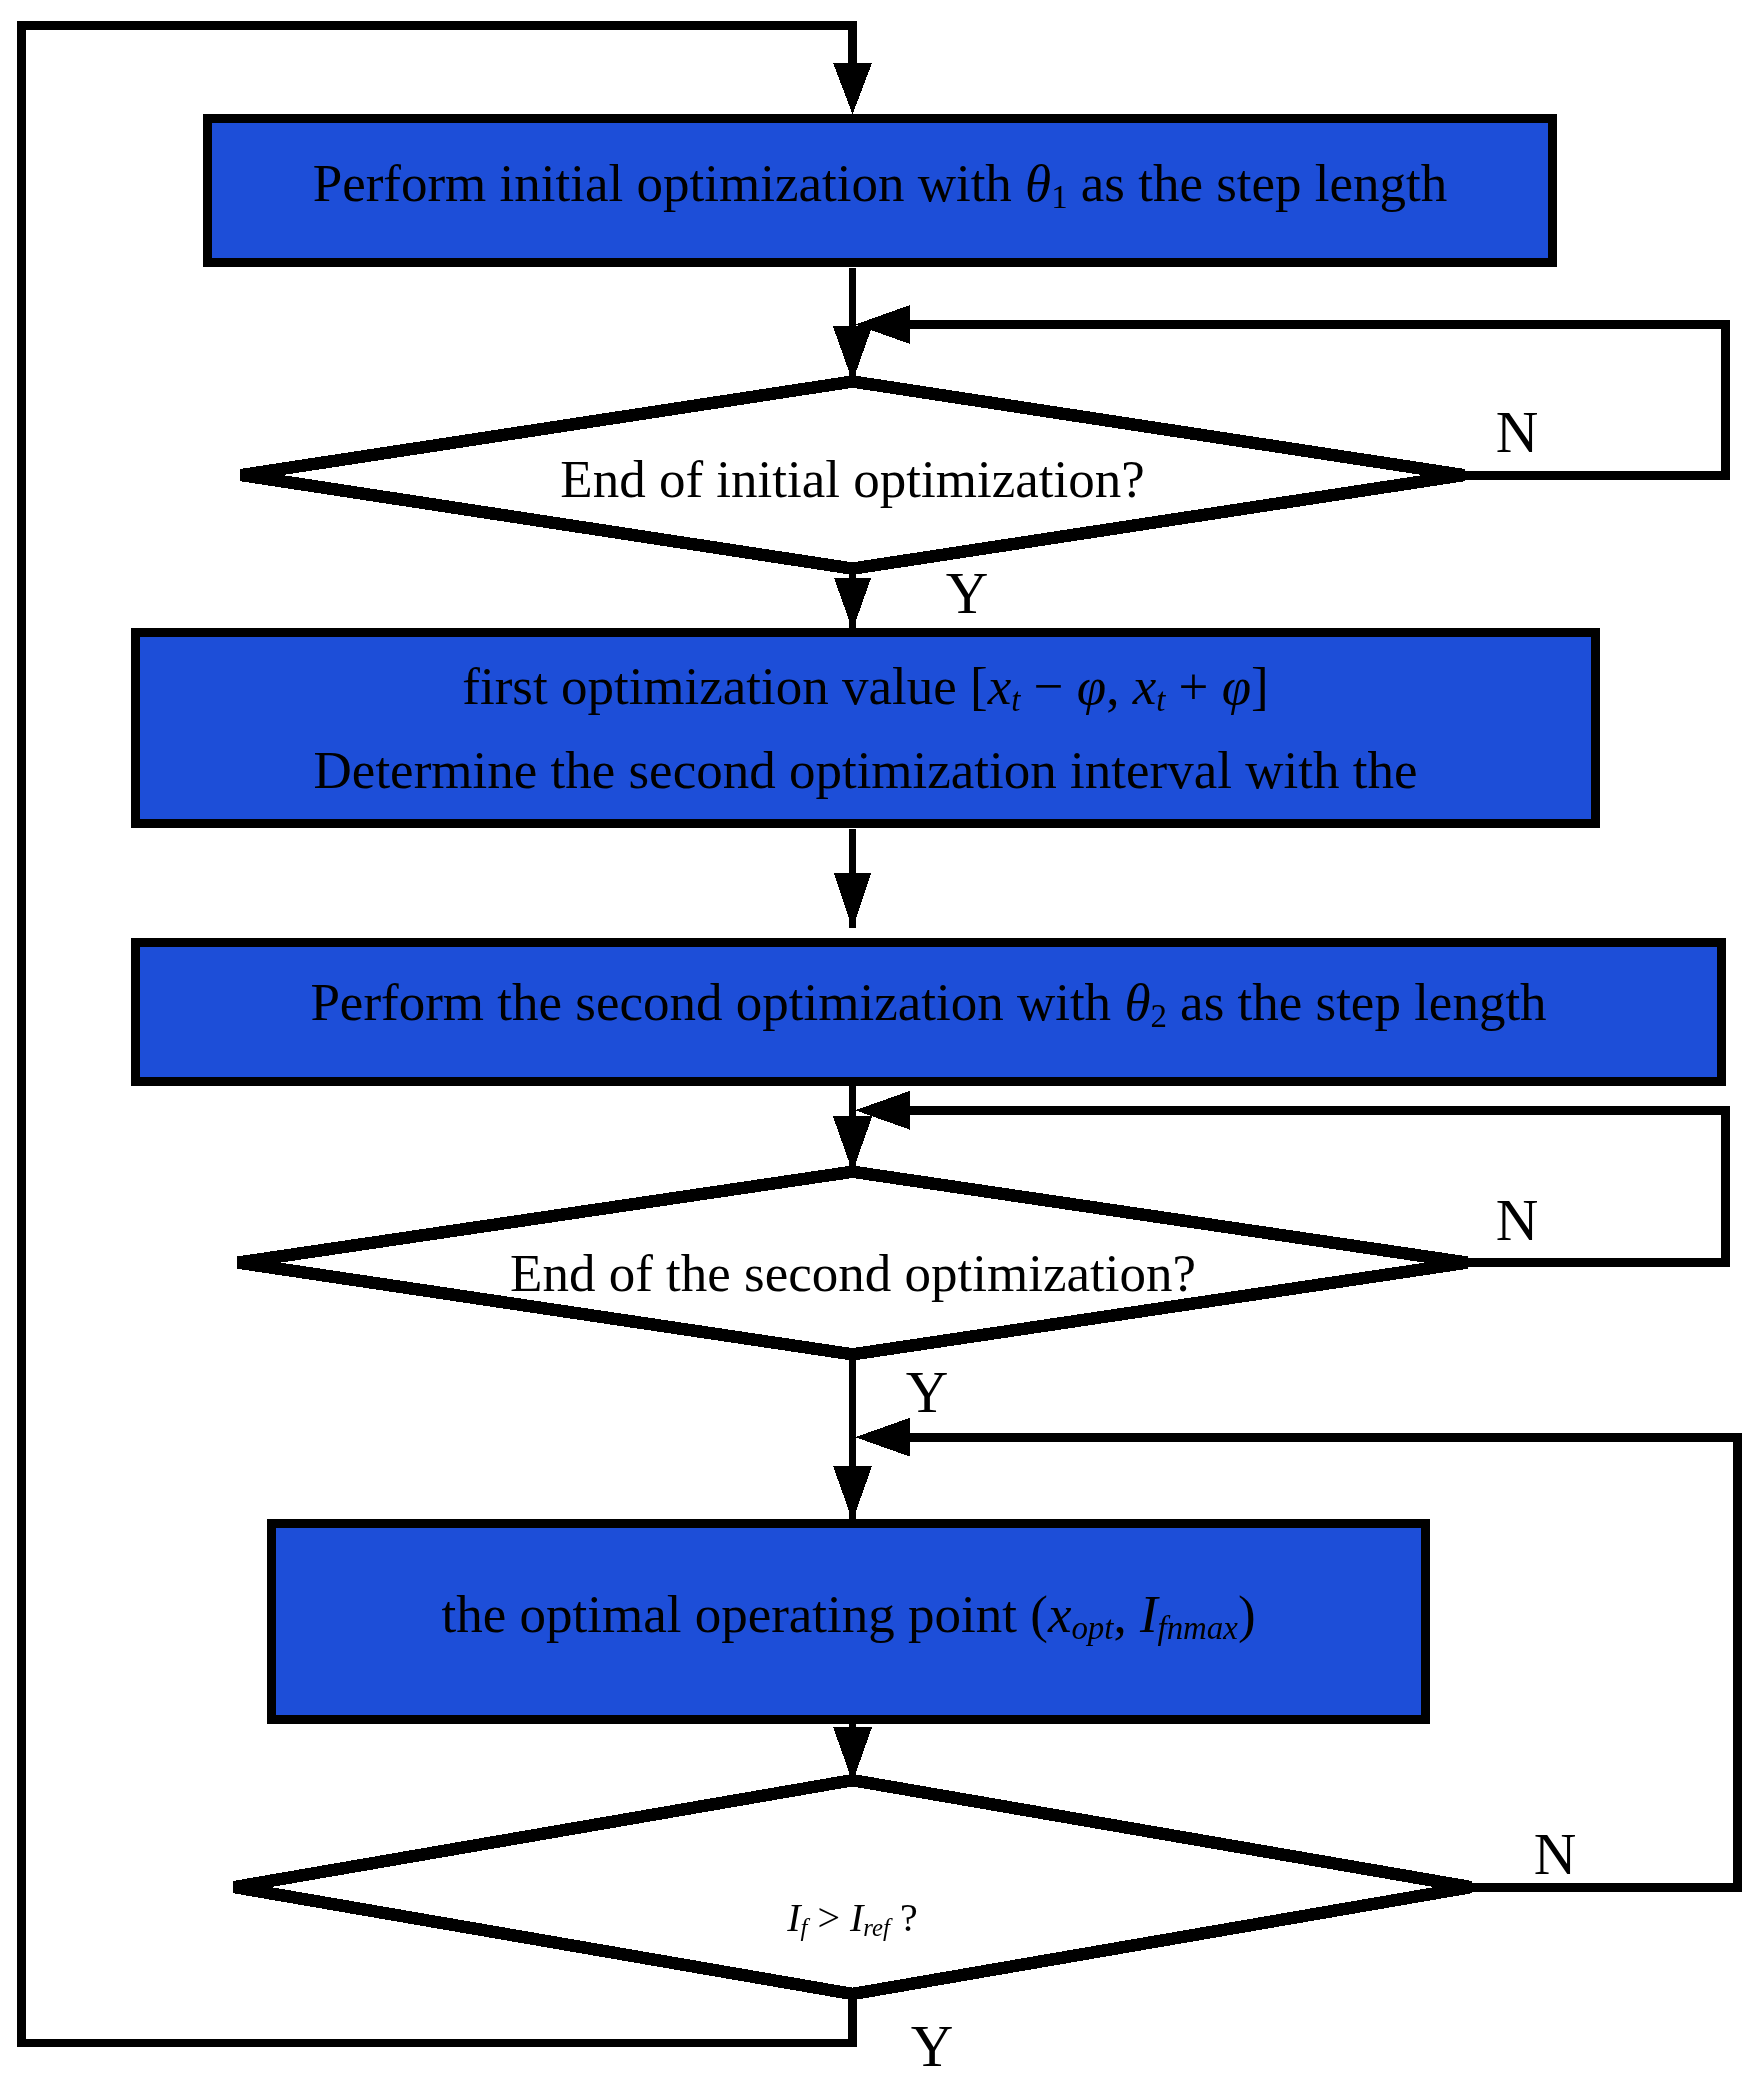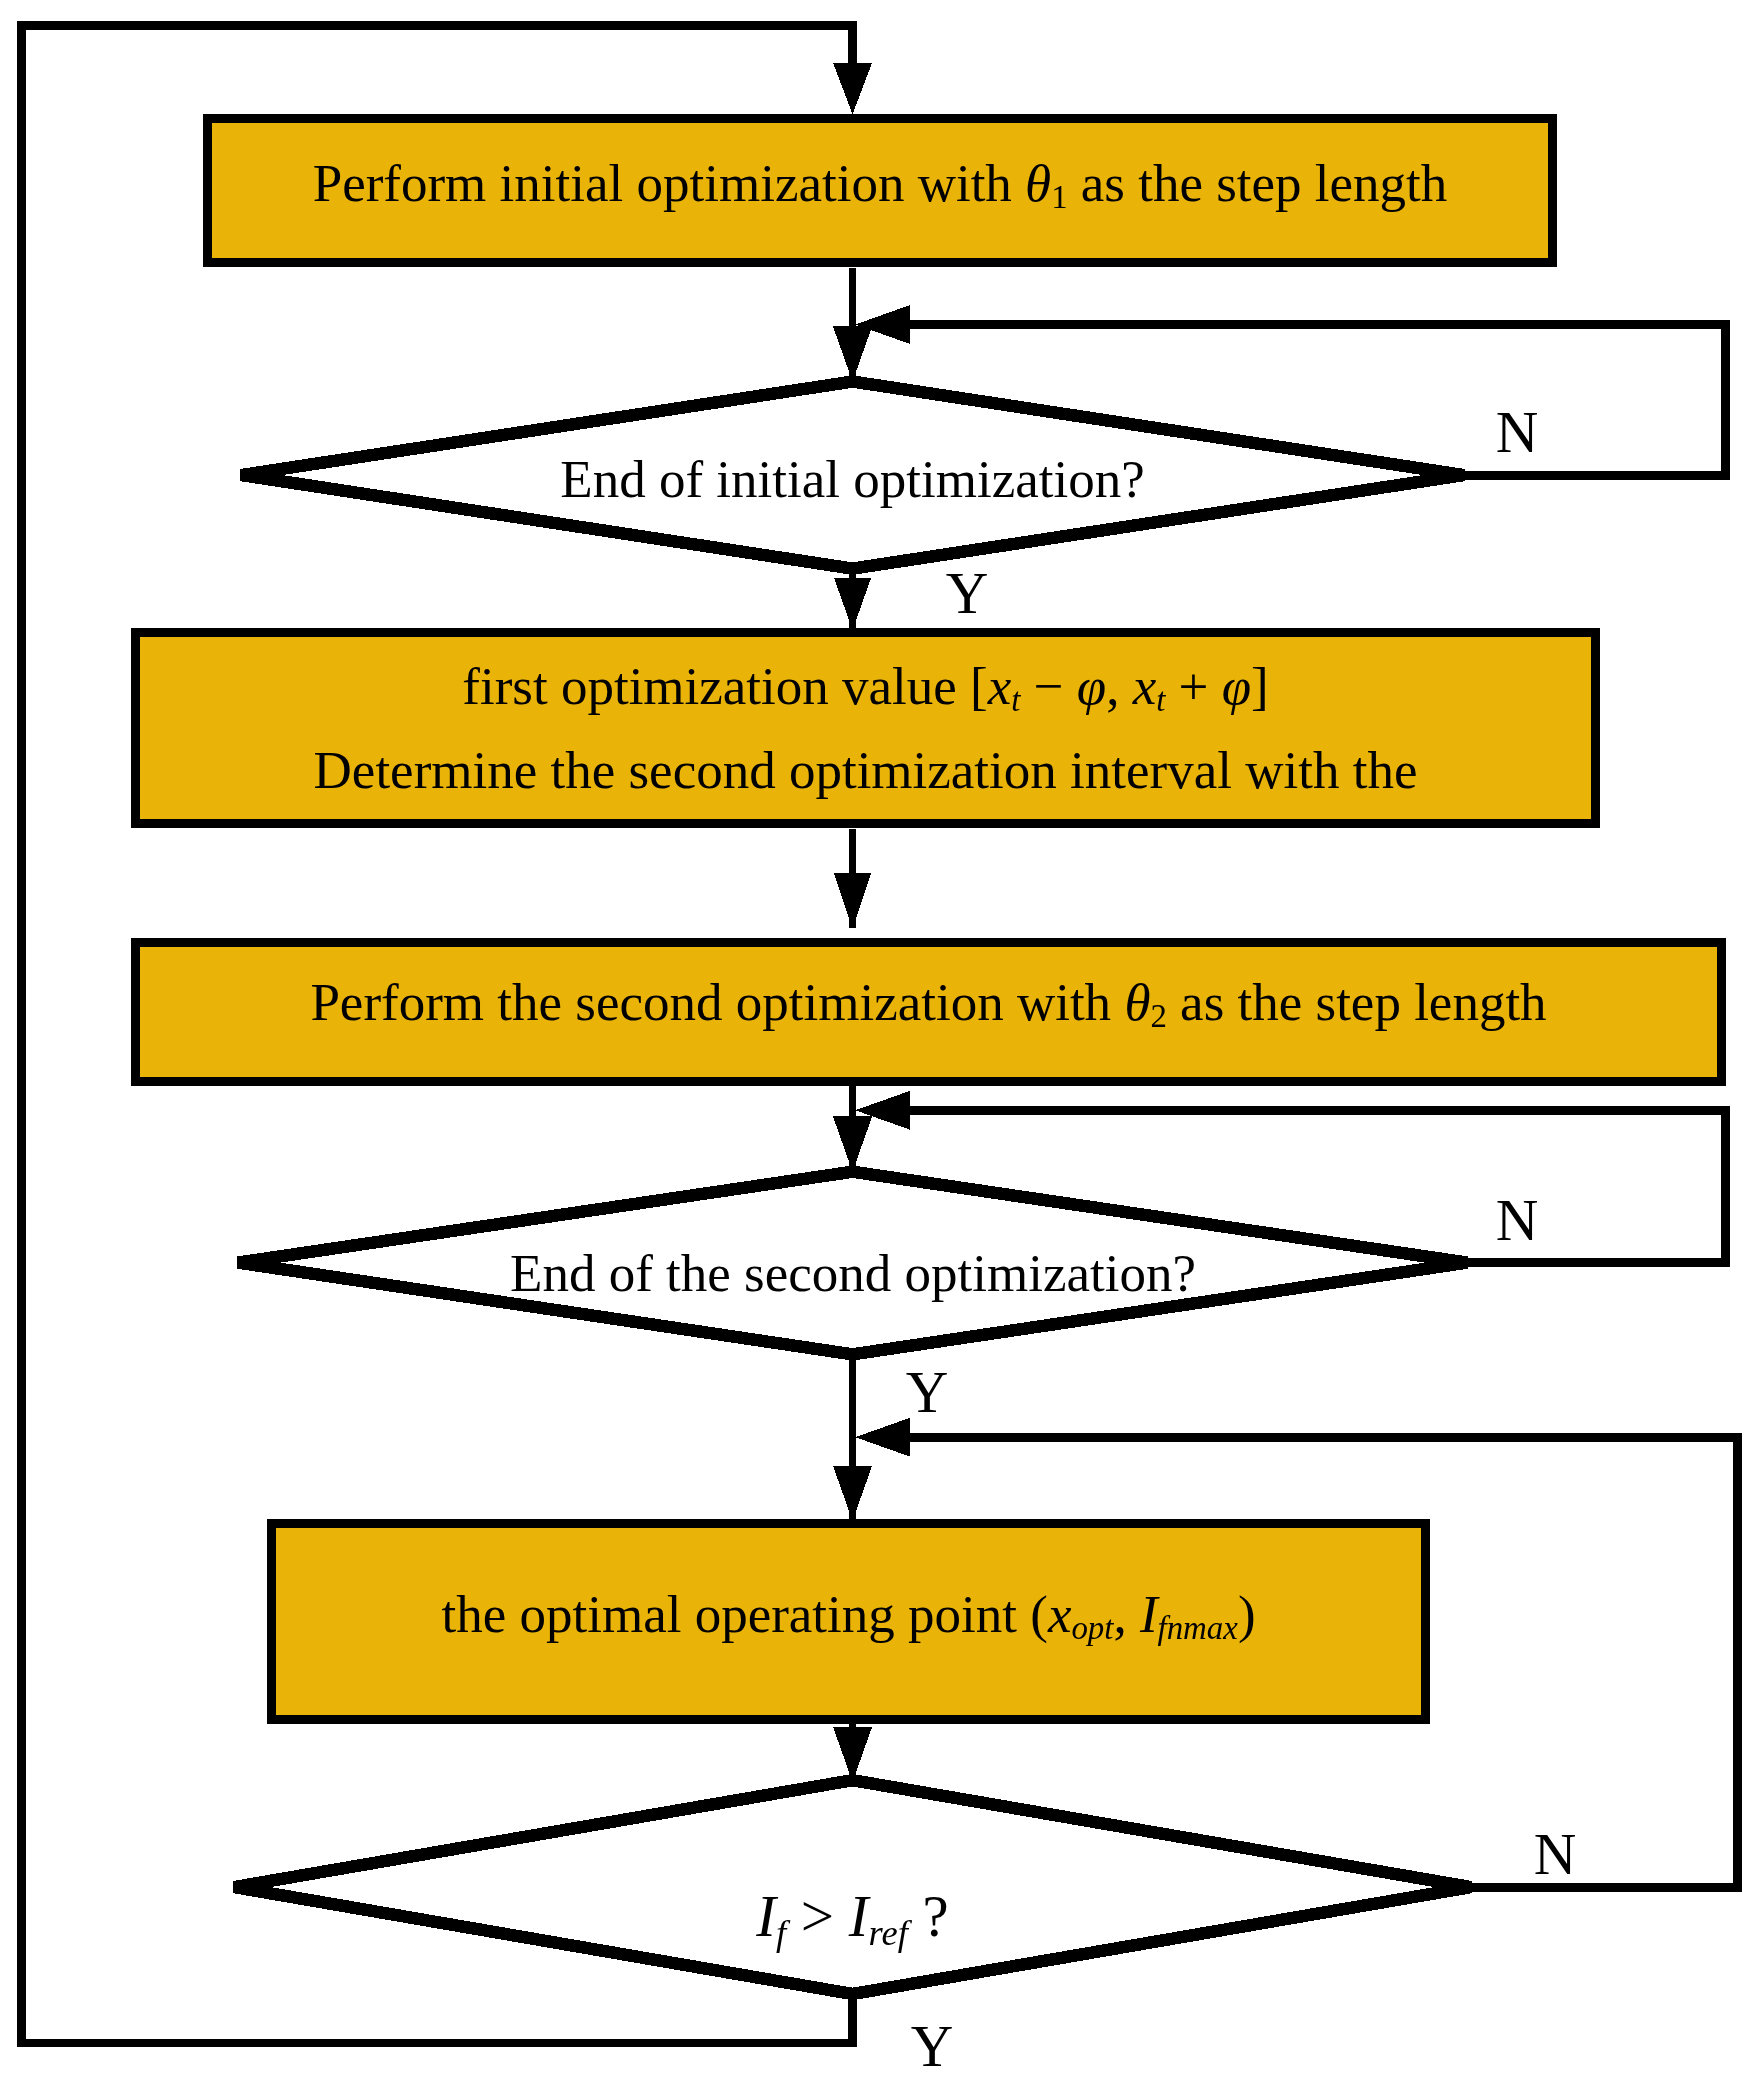--- a/index.html
+++ b/index.html
@@ -1,27 +1,27 @@
 <!DOCTYPE html>
 <html style="font-size:14.3px"><head>
 <meta charset="utf-8">
 <style>
   html,body{margin:0;padding:0;background:#ffffff;}
   .stage{position:relative;width:1755px;height:2086px;background:#ffffff;
          font-family:"Liberation Serif","DejaVu Serif",serif;color:#000;}
   svg.wires{position:absolute;left:0;top:0;width:1755px;height:2086px;}
-  .pbox{position:absolute;border:9.8px solid #000;box-sizing:border-box;background:#eab308;
+  .pbox{position:absolute;border:9.8px solid #000;box-sizing:border-box;background:#1d4ed8;
         display:flex;flex-direction:column;align-items:center;justify-content:center;}
   .pbox .bline{font-size:53px;line-height:70px;white-space:nowrap;text-align:center;}
   .dlabel{position:absolute;text-align:center;font-size:53px;white-space:nowrap;
           transform:translateY(-50%);}
   .branch{position:absolute;font-size:59px;transform:translate(-50%,-50%);}
   .it{font-style:italic;}
   .sb{font-size:.62em;vertical-align:-0.22em;}
-  .q{font-size:59px;}
+  .q{font-size:40px;}
 </style>
 </head>
 <body>
 
 <div class="stage">
 
   <svg class="wires" viewBox="0 0 1970 2341" shape-rendering="crispEdges">
 
     <line x1="957" y1="300" x2="957" y2="428" stroke="#000" stroke-width="8"></line>
     <line x1="957" y1="638" x2="957" y2="706" stroke="#000" stroke-width="8"></line>

